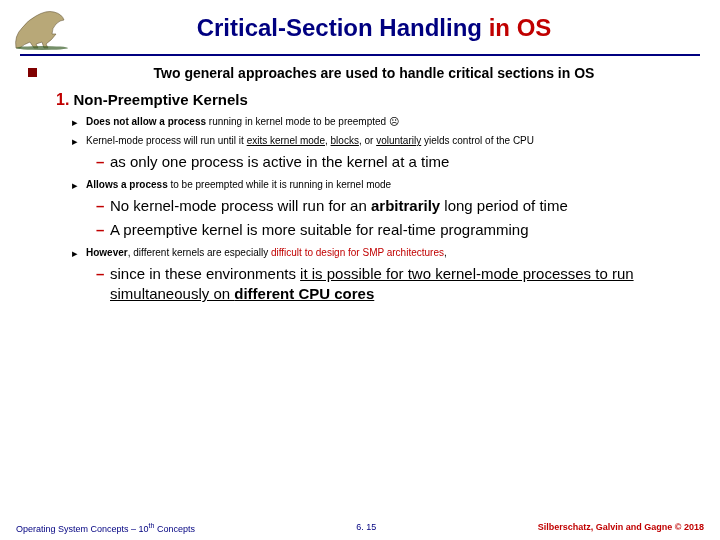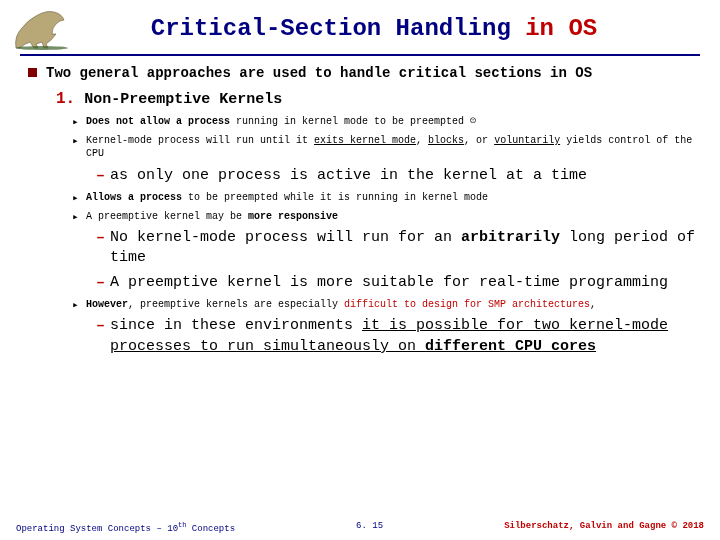--- a/index.html
+++ b/index.html
@@ -10,21 +10,20 @@
     background: #fff;
     position: relative;
     color: #000;
     overflow: hidden;
   }
   .slide {
     width: 720px;
     height: 540px;
     position: relative;
     box-sizing: border-box;
-    font-family: Liberation Mono, monospace;
   }
   .header {
     display: flex;
     align-items: center;
     padding: 4px 20px 0 8px;
   }
   .dino {
     width: 80px;
     height: 48px;
     display: flex;
@@ -49,20 +48,21 @@
     padding: 0 18px 0 28px;
     font-size: 12px;
     line-height: 1.35;
   }
   .l1 {
     margin: 4px 0 6px 0;
     padding-left: 18px;
     position: relative;
     font-weight: bold;
     font-size: 14px;
+    text-align: center;
   }
   .l1 .sq {
     position: absolute;
     left: 0; top: 4px;
     width: 9px; height: 9px;
     background: #800000;
   }
   .num {
     margin: 6px 0 2px 28px;
     font-size: 15px;
@@ -151,32 +151,29 @@
 
     <div class="dash">
       <span>as only one process is active in the kernel at a time</span>
     </div>
 
 
     <div class="bullet">
       <b>Allows a process</b><span> to be preempted while it is running in kernel mode</span>
     </div>
 
-    <div class="bullet">
-      <span>A preemptive kernel may be </span><b>more responsive</b>
-    </div>
     <div class="dash">
       <span>No kernel-mode process will run for an </span><b>arbitrarily</b><span> long period of time</span>
     </div>
     <div class="dash">
       <span>A preemptive kernel is more suitable for real-time programming</span>
     </div>
 
     <div class="bullet">
-      <b>However</b><span>, preemptive kernels are especially </span><span class="red">difficult to design for SMP architectures</span><span>,</span>
+      <b>However</b><span>, different kernels are especially </span><span class="red">difficult to design for SMP architectures</span><span>,</span>
     </div>
     <div class="dash">
       <span>since in these environments </span><span class="u"><span>it is possible for two kernel-mode processes to run simultaneously on </span><b>different CPU cores</b></span>
     </div>
 
   </div>
 
   <div class="footer">
     <div>
       <span>Operating System Concepts – 10</span><sup>th</sup><span> Concepts</span>

